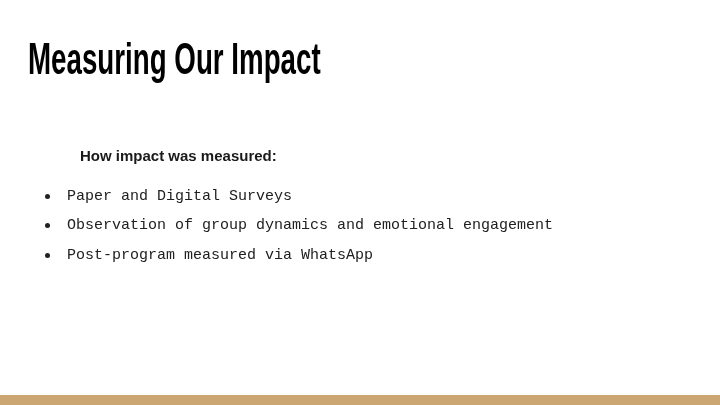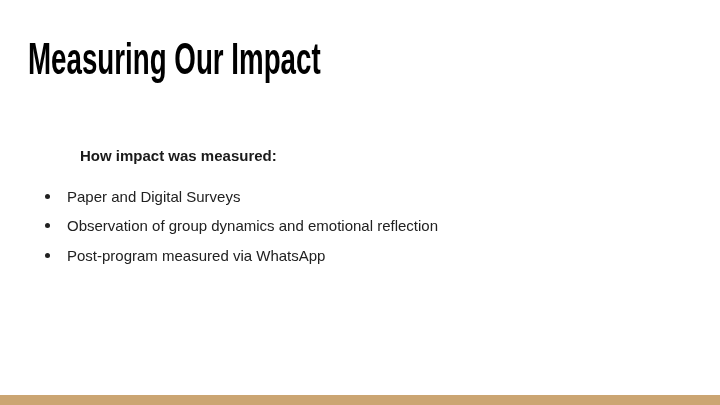--- a/index.html
+++ b/index.html
@@ -47,20 +47,21 @@
     padding: 0;
     list-style: none;
   }
   .bullet-list li {
     position: relative;
     padding-left: 22px;
     font-size: 15px;
     line-height: 29.3px;
     color: #212121;
     white-space: nowrap;
+    font-family: Liberation Mono, monospace;
   }
   .bullet-dot {
     position: absolute;
     left: 0;
     top: 12px;
     width: 5px;
     height: 5px;
     border-radius: 50%;
     background: #212121;
   }
@@ -82,21 +83,21 @@
 
   <div class="section-heading">How impact was measured:</div>
 
   <ul class="bullet-list">
     <li>
       <span class="bullet-dot"></span>
       <span>Paper and Digital Surveys</span>
     </li>
     <li>
       <span class="bullet-dot"></span>
-      <span>Observation of group dynamics and emotional reflection</span>
+      <span>Observation of group dynamics and emotional engagement</span>
     </li>
     <li>
       <span class="bullet-dot"></span>
       <span>Post-program measured via WhatsApp</span>
     </li>
   </ul>
 
   <div class="accent-bar" style="background: rgb(203, 165, 114);"></div>
 
 </div>

